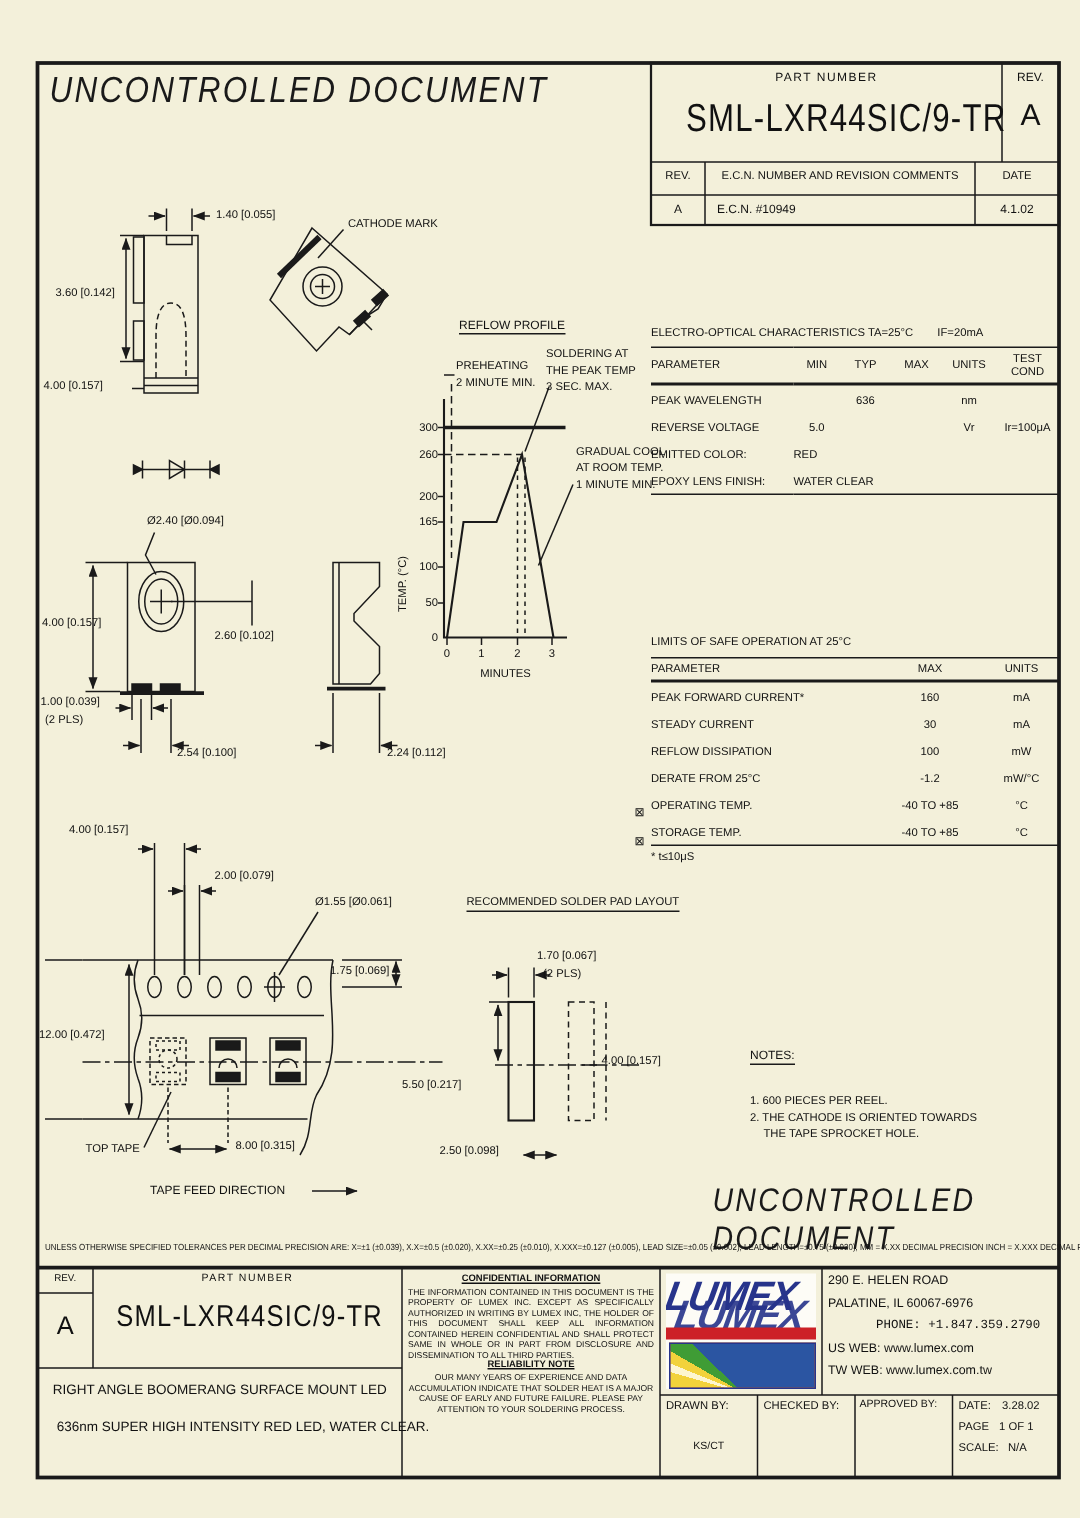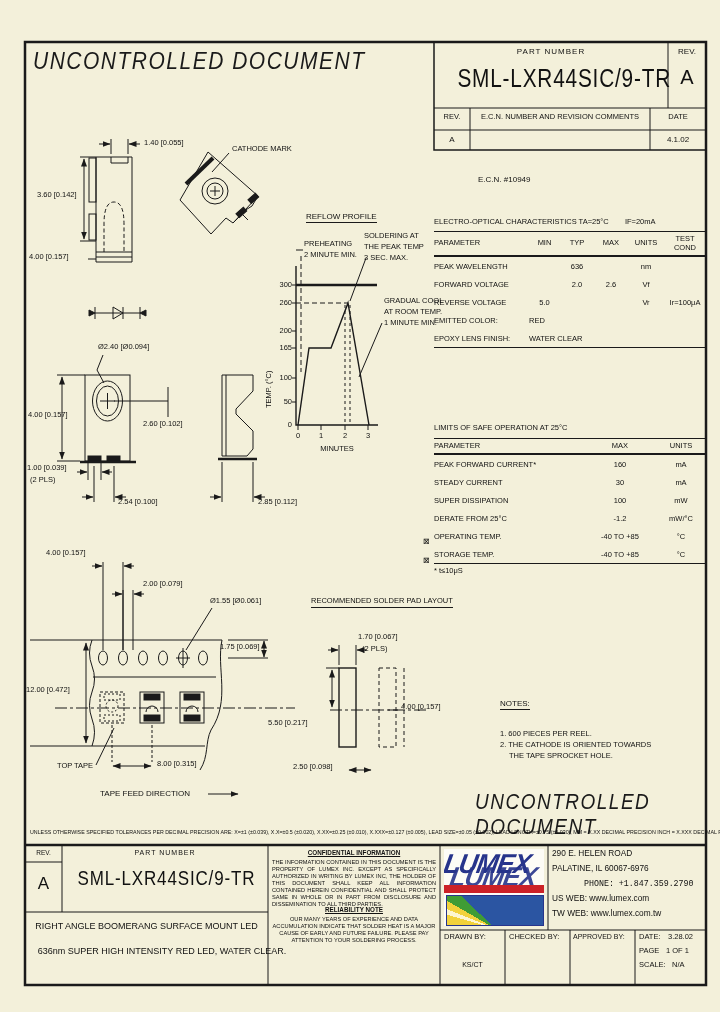--- a/index.html
+++ b/index.html
@@ -259,34 +259,34 @@
   <div class="wm" style="left:475px;top:789px;font-size:19px;">UNCONTROLLED DOCUMENT</div>
 
   <div class="lb c" style="left:434px;top:47px;width:234px;font-size:8px;letter-spacing:1px;">PART NUMBER</div>
   <div class="lb c bignum" style="left:434px;top:64px;width:234px;">SML-LXR44SIC/9-TR</div>
   <div class="lb c" style="left:668px;top:47px;width:38px;font-size:8px;">REV.</div>
   <div class="lb c" style="left:668px;top:66px;width:38px;font-size:20px;">A</div>
   <div class="lb c" style="left:434px;top:113px;width:36px;">REV.</div>
   <div class="lb c" style="left:470px;top:113px;width:180px;">E.C.N. NUMBER AND REVISION COMMENTS</div>
   <div class="lb c" style="left:650px;top:113px;width:56px;">DATE</div>
   <div class="lb c" style="left:434px;top:135px;width:36px;font-size:8px;">A</div>
-  <div class="lb" style="left:478px;top:135px;font-size:8px;margin-top:40px;">E.C.N. #10949</div>
+  <div class="lb" style="left:478px;top:135px;font-size:8px;">E.C.N. #10949</div>
   <div class="lb c" style="left:650px;top:135px;width:56px;font-size:8px;">4.1.02</div>
 
   <div class="lb" style="left:144px;top:139px;">1.40 [0.055]</div>
   <div class="lb" style="left:37px;top:191px;">3.60 [0.142]</div>
   <div class="lb" style="left:29px;top:253px;">4.00 [0.157]</div>
   <div class="lb" style="left:232px;top:145px;">CATHODE MARK</div>
   <div class="lb" style="left:98px;top:343px;">Ø2.40 [Ø0.094]</div>
   <div class="lb" style="left:28px;top:411px;">4.00 [0.157]</div>
   <div class="lb" style="left:143px;top:420px;">2.60 [0.102]</div>
   <div class="lb" style="left:27px;top:464px;">1.00 [0.039]</div>
   <div class="lb" style="left:30px;top:476px;">(2 PLS)</div>
   <div class="lb" style="left:118px;top:498px;">2.54 [0.100]</div>
-  <div class="lb" style="left:258px;top:498px;">2.85 [0.112]</div>
+  <div class="lb" style="left:258px;top:498px;">2.24 [0.112]</div>
 
   <div class="lb underl" style="left:306px;top:212px;font-size:8px;">REFLOW PROFILE</div>
   <div class="lb" style="left:304px;top:240px;">PREHEATING</div>
   <div class="lb" style="left:304px;top:251px;">2 MINUTE MIN.</div>
   <div class="lb" style="left:364px;top:232px;">SOLDERING AT</div>
   <div class="lb" style="left:364px;top:243px;">THE PEAK TEMP</div>
   <div class="lb" style="left:364px;top:254px;">3 SEC. MAX.</div>
   <div class="lb" style="left:384px;top:297px;">GRADUAL COOL</div>
   <div class="lb" style="left:384px;top:308px;">AT ROOM TEMP.</div>
   <div class="lb" style="left:384px;top:319px;">1 MINUTE MIN.</div>
@@ -331,28 +331,20 @@
       <tbody>
         <tr>
           <td class="tl">PEAK WAVELENGTH</td>
           <td class="tc"></td>
           <td class="tc">636</td>
           <td class="tc"></td>
           <td class="tc">nm</td>
           <td class="tc"></td>
         </tr>
         <tr>
-          <td class="tl">FORWARD VOLTAGE</td>
-          <td class="tc"></td>
-          <td class="tc">2.0</td>
-          <td class="tc">2.6</td>
-          <td class="tc">Vf</td>
-          <td class="tc"></td>
-        </tr>
-        <tr>
           <td class="tl">REVERSE VOLTAGE</td>
           <td class="tc">5.0</td>
           <td class="tc"></td>
           <td class="tc"></td>
           <td class="tc">Vr</td>
           <td class="tc">Ir=100μA</td>
         </tr>
         <tr>
           <td class="tl">EMITTED COLOR:</td>
           <td class="tl" style="white-space:nowrap;">RED</td>
@@ -393,21 +385,21 @@
           <td class="tl">PEAK FORWARD CURRENT*</td>
           <td class="tc">160</td>
           <td class="tc">mA</td>
         </tr>
         <tr>
           <td class="tl">STEADY CURRENT</td>
           <td class="tc">30</td>
           <td class="tc">mA</td>
         </tr>
         <tr>
-          <td class="tl">SUPER DISSIPATION</td>
+          <td class="tl">REFLOW DISSIPATION</td>
           <td class="tc">100</td>
           <td class="tc">mW</td>
         </tr>
         <tr>
           <td class="tl">DERATE FROM 25°C</td>
           <td class="tc">-1.2</td>
           <td class="tc">mW/°C</td>
         </tr>
         <tr>
           <td class="tl">OPERATING TEMP.</td>

